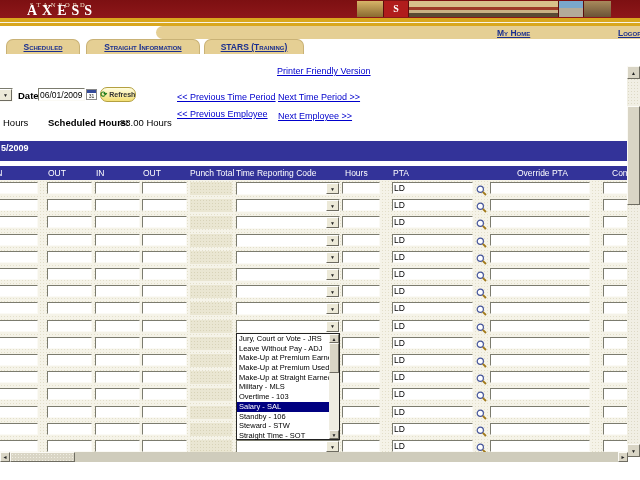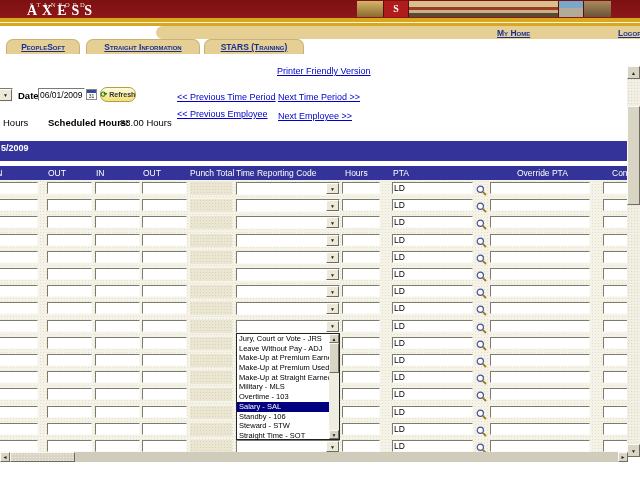--- a/index.html
+++ b/index.html
@@ -63,21 +63,21 @@
 <div class="abs stripe" style="top:18px;height:4px;background:#D9A71E;"></div>
 <div class="abs stripe" style="top:22px;height:1px;background:#f8f4e4;"></div>
 <div class="abs stripe" style="top:23px;height:3px;background:#D9A71E;"></div>
 
 <div class="abs" id="topbar"></div>
 <span class="abs smallcap-link" style="left:497px;top:28px;">My Home</span>
 <span class="abs smallcap-link" style="left:618px;top:28px;">Logoff</span>
 
 <div id="tabs">
     <div class="abs tab" style="position: absolute; left: 6px; top: 39px; width: 72px; height: 14px;">
-      <span class="smallcap-link">PeopleSoft</span>
+      <span class="smallcap-link">Scheduled</span>
     </div>
     <div class="abs tab" style="position: absolute; left: 86px; top: 39px; width: 112px; height: 14px;">
       <span class="smallcap-link">Straight Information</span>
     </div>
     <div class="abs tab" style="position: absolute; left: 204px; top: 39px; width: 98px; height: 14px;">
       <span class="smallcap-link">STARS (Training)</span>
     </div>
   </div>
 
 <span class="abs lnk" style="left:277px;top:66px;">Printer Friendly Version</span>

